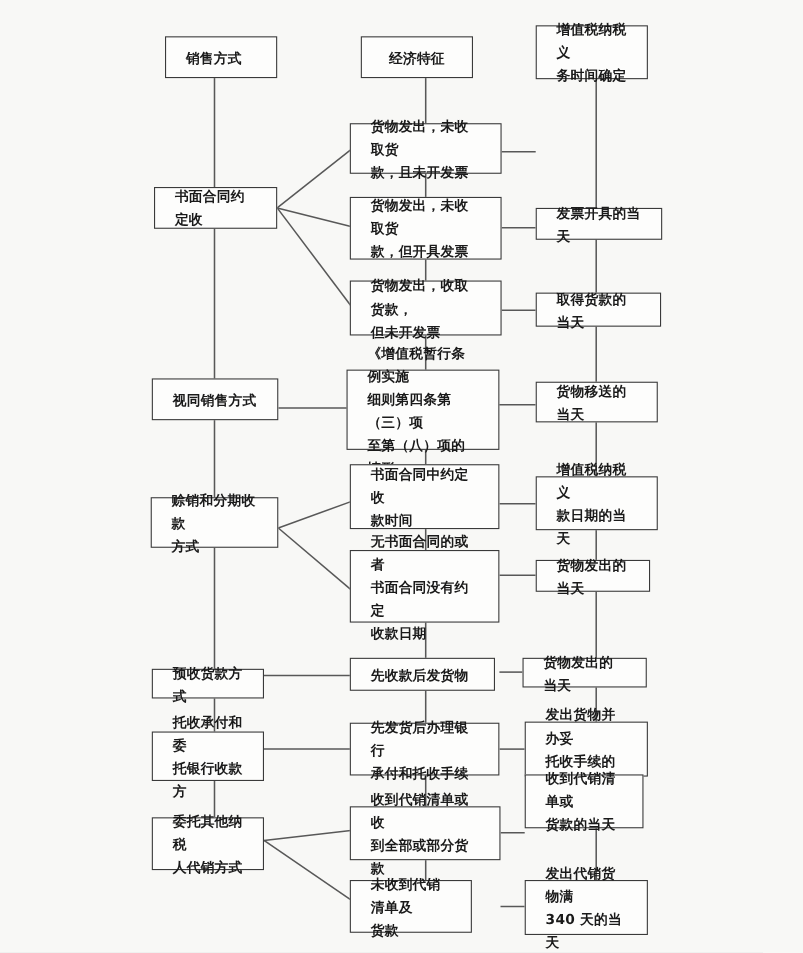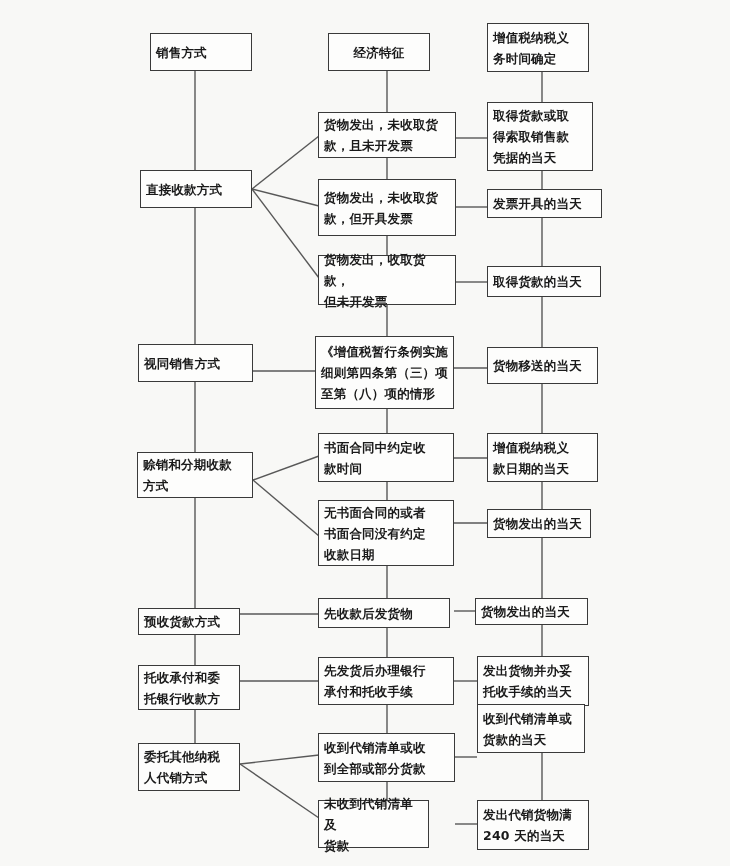--- a/index.html
+++ b/index.html
@@ -7,21 +7,21 @@
     position:relative;width:730px;height:866px;margin:0 auto;
     background:#f8f8f6;overflow:hidden;
     font-family:"DejaVu Sans",sans-serif;
   }
   .wires{position:absolute;left:0;top:0;}
   .wires line{stroke:#585858;stroke-width:1.4;}
   .node{
     position:absolute;box-sizing:border-box;
     background:#fdfdfc;border:1.7px solid #3a3a3a;
     color:#1a1a1a;font-weight:700;font-size:12.5px;line-height:21px;
-    display:flex;align-items:center;padding:0 5px;
+    display:flex;align-items:center;padding:0 18px;
     white-space:pre-line;letter-spacing:.2px;
   }
   .node.center{justify-content:center;text-align:right;}
 </style>
 </head>
 <body>
 
 <div class="canvas">
 
   <svg class="wires" width="730" height="866" viewBox="0 0 730 866">
@@ -51,62 +51,59 @@
     <line x1="240" y1="681" x2="319" y2="681"></line>
     <line x1="240" y1="764" x2="319" y2="755"></line>
     <line x1="240" y1="764" x2="319" y2="818"></line>
   </svg>
 
   <div class="node" style="left:150px;top:33px;width:102px;height:38px">销售方式</div>
   <div class="node center" style="left:328px;top:33px;width:102px;height:38px">经济特征</div>
   <div class="node" style="left:487px;top:23px;width:102px;height:49px">增值税纳税义
 务时间确定</div>
 
-  <div class="node" style="left:140px;top:170px;width:112px;height:38px">直接收款方式</div>
+  <div class="node" style="left:140px;top:170px;width:112px;height:38px">书面合同约定收</div>
   <div class="node" style="left:138px;top:344px;width:115px;height:38px">视同销售方式</div>
   <div class="node" style="left:137px;top:452px;width:116px;height:46px">赊销和分期收款
 方式</div>
   <div class="node" style="left:138px;top:608px;width:102px;height:27px">预收货款方式</div>
   <div class="node" style="left:138px;top:665px;width:102px;height:45px">托收承付和委
 托银行收款方</div>
   <div class="node" style="left:138px;top:743px;width:102px;height:48px">委托其他纳税
 人代销方式</div>
 
   <div class="node" style="left:318px;top:112px;width:138px;height:46px">货物发出，未收取货
 款，且未开发票</div>
   <div class="node" style="left:318px;top:179px;width:138px;height:57px">货物发出，未收取货
 款，但开具发票</div>
   <div class="node" style="left:318px;top:255px;width:138px;height:50px">货物发出，收取货款，
 但未开发票</div>
   <div class="node" style="left:315px;top:336px;width:139px;height:73px">《增值税暂行条例实施
 细则第四条第（三）项
 至第（八）项的情形</div>
-  <div class="node" style="left:318px;top:433px;width:136px;height:49px">书面合同中约定收
+  <div class="node" style="left:318px;top:422px;width:136px;height:59px">书面合同中约定收
 款时间</div>
   <div class="node" style="left:318px;top:500px;width:136px;height:66px">无书面合同的或者
 书面合同没有约定
 收款日期</div>
   <div class="node" style="left:318px;top:598px;width:132px;height:30px">先收款后发货物</div>
   <div class="node" style="left:318px;top:657px;width:136px;height:48px">先发货后办理银行
 承付和托收手续</div>
   <div class="node" style="left:318px;top:733px;width:137px;height:49px">收到代销清单或收
 到全部或部分货款</div>
   <div class="node" style="left:318px;top:800px;width:111px;height:48px">未收到代销清单及
 货款</div>
 
-  <div class="node" style="left:487px;top:102px;width:106px;height:69px">取得货款或取
-得索取销售款
-凭据的当天</div>
   <div class="node" style="left:487px;top:189px;width:115px;height:29px">发票开具的当天</div>
   <div class="node" style="left:487px;top:266px;width:114px;height:31px">取得货款的当天</div>
   <div class="node" style="left:487px;top:347px;width:111px;height:37px">货物移送的当天</div>
   <div class="node" style="left:487px;top:433px;width:111px;height:49px">增值税纳税义
 款日期的当天</div>
   <div class="node" style="left:487px;top:509px;width:104px;height:29px">货物发出的当天</div>
   <div class="node" style="left:475px;top:598px;width:113px;height:27px">货物发出的当天</div>
   <div class="node" style="left:477px;top:656px;width:112px;height:50px">发出货物并办妥
 托收手续的当天</div>
   <div class="node" style="left:477px;top:704px;width:108px;height:49px">收到代销清单或
 货款的当天</div>
   <div class="node" style="left:477px;top:800px;width:112px;height:50px">发出代销货物满
-240 天的当天</div>
+340 天的当天</div>
 
 </div>
 
 </body></html>

